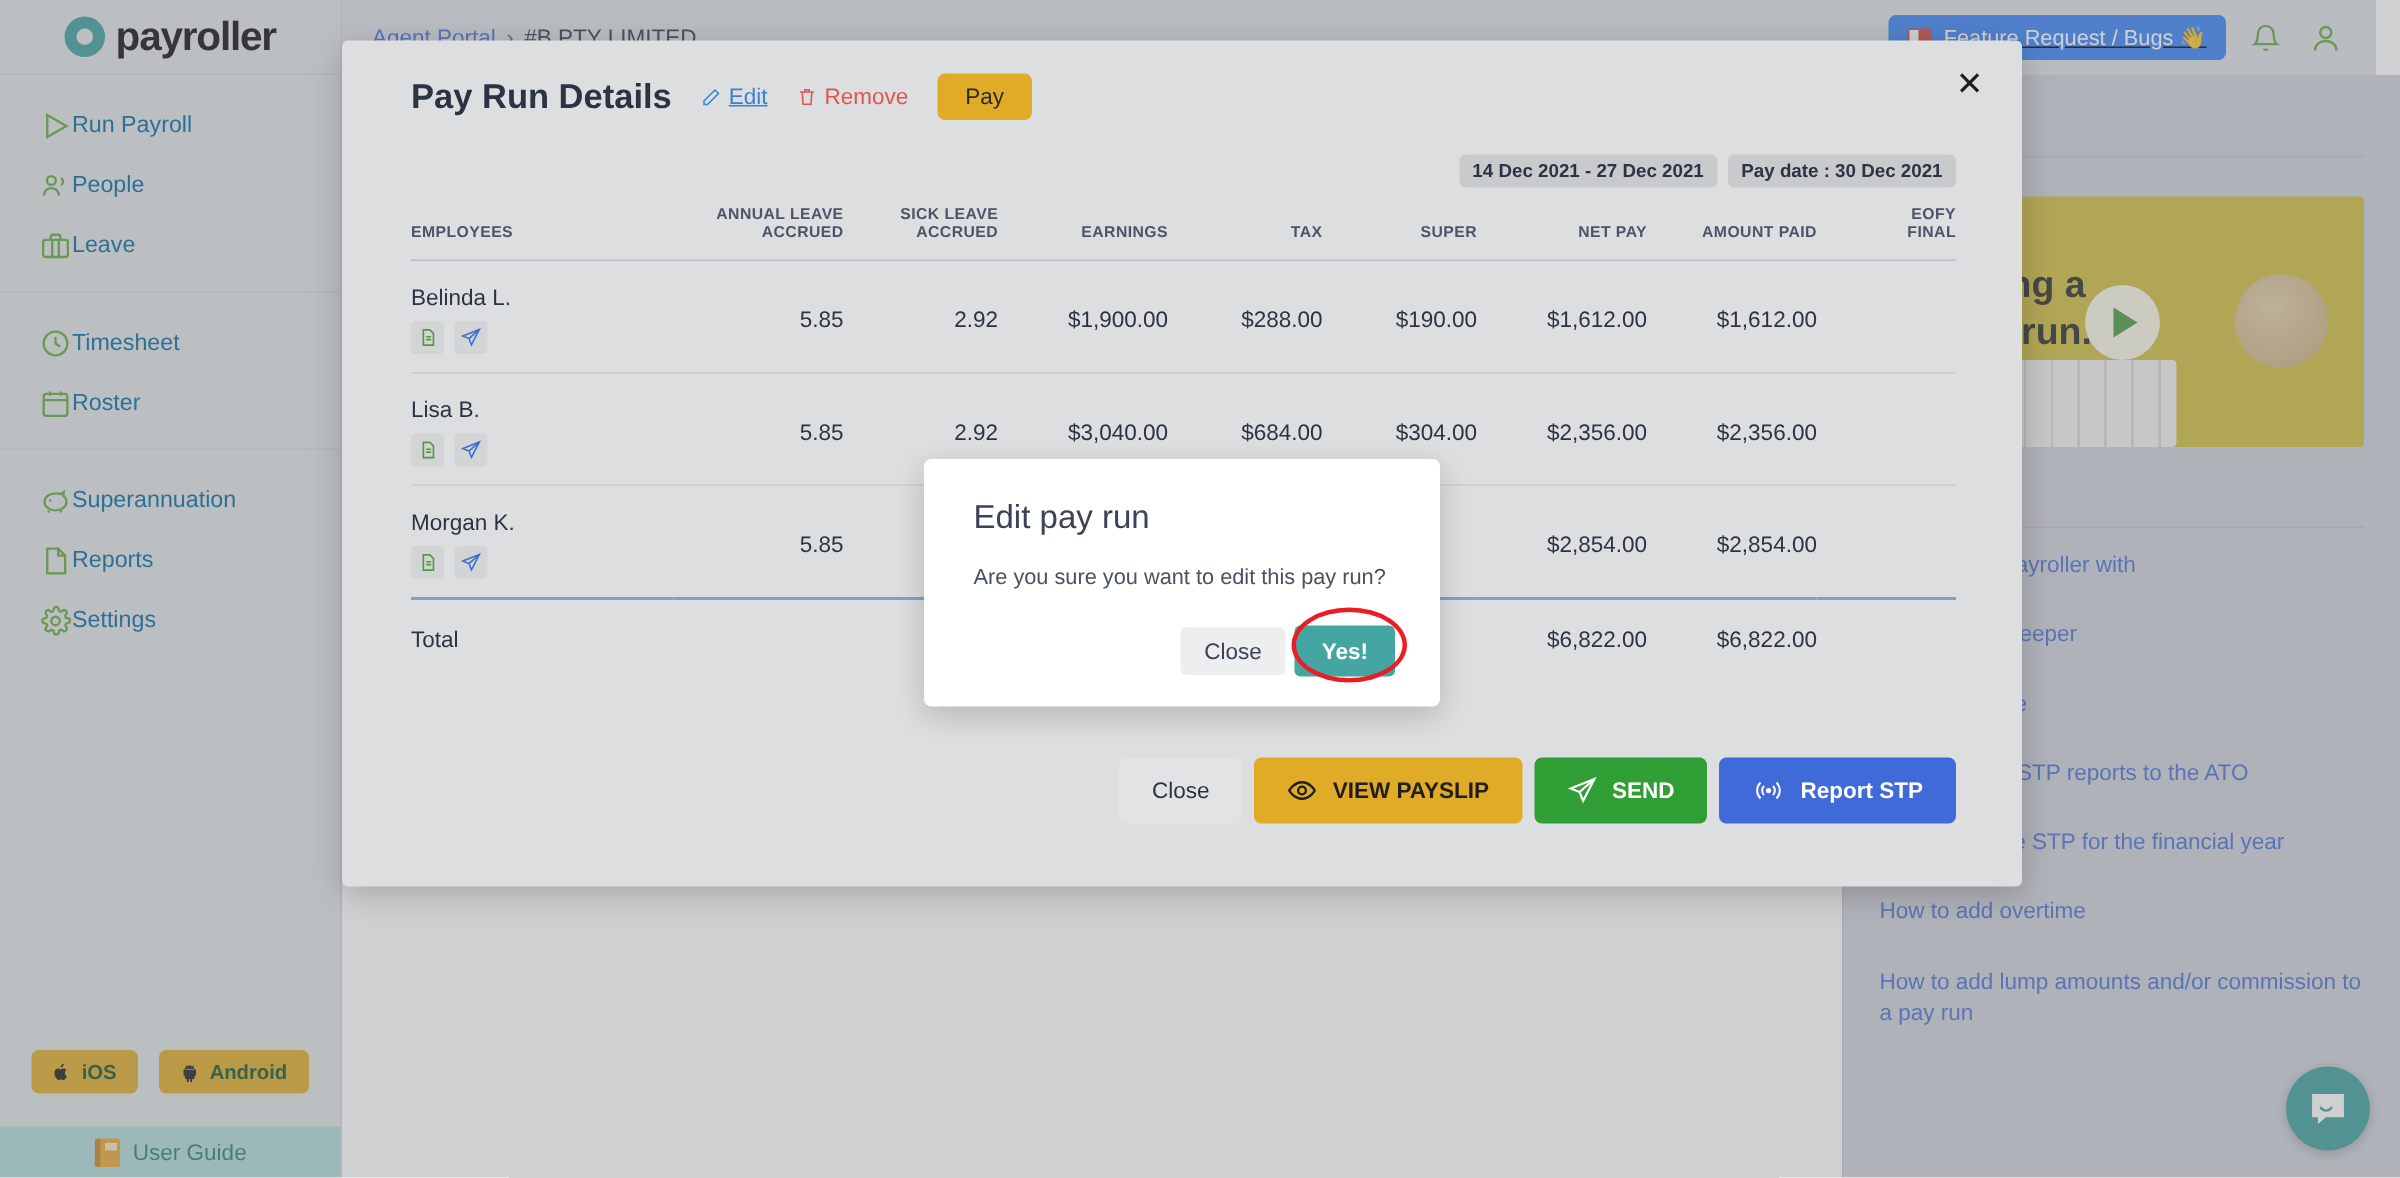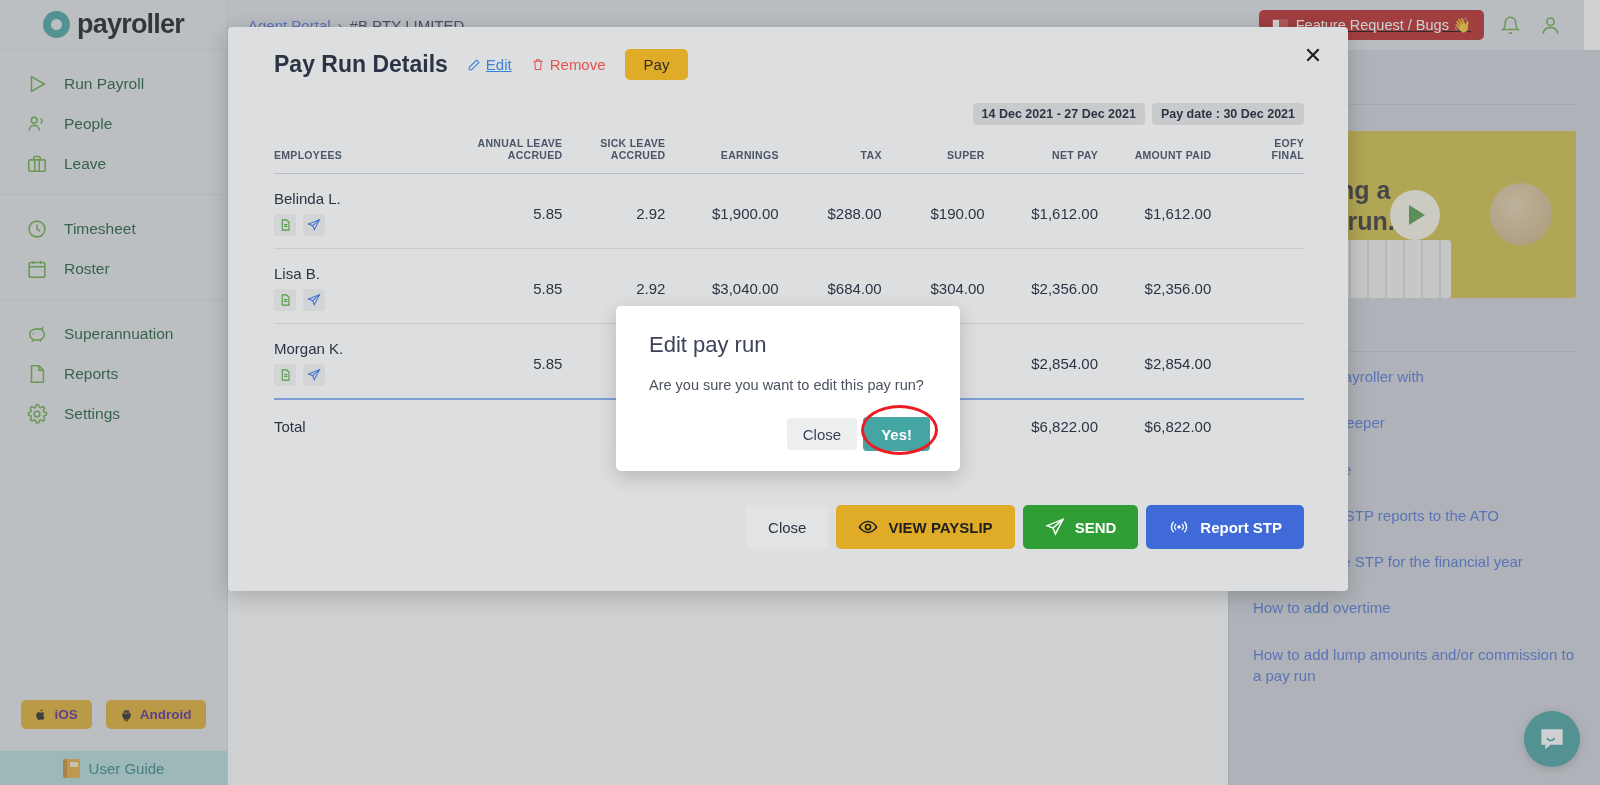--- a/index.html
+++ b/index.html
@@ -28,32 +28,32 @@
   }
   .logo-mark::after {
     content:""; position:absolute; left:8px; top:8px; width:11px; height:11px;
     border-radius:50%; background:#e3e4e6;
   }
   .logo-text { font-size: 27px; font-weight: 700; color: #0f0f12; letter-spacing: -0.8px; }
 
   .nav-group { padding: 14px 0 10px 0; }
   .nav-group + .nav-group { border-top: 1px solid #d7d8da; }
   .nav-item {
-    display: flex; align-items: center; gap: 16px;
+    display: flex; align-items: center; 
     padding: 9px 0 9px 26px; cursor: pointer;
-    font-size: 15.5px; color: #14532d;
+    font-size: 15.5px; color: #0369a1;
   }
   .nav-ico { width: 22px; height: 22px; flex: 0 0 22px; display:block; }
 
   .store-row {
     margin-top: auto; display: flex; gap: 14px; justify-content: center;
     padding: 0 0 22px 0;
   }
   .store-btn {
-    background: #e0ab26; color: #4c1d95; border: none; border-radius: 5px;
+    background: #e0ab26; color: #14532d; border: none; border-radius: 5px;
     height: 29px; padding: 0 14px; font-size: 13.5px; font-weight: 600;
     display: flex; align-items: center; gap: 7px; cursor: pointer;
     font-family: "Liberation Sans", sans-serif;
   }
   .user-guide {
     height: 34px; background: #b3d9d7; display:flex; align-items:center;
     justify-content:center; gap:9px; cursor:pointer;
     font-size:15px; color:#2f7e7b; font-weight:500;
   }
   .ug-book {
@@ -71,21 +71,21 @@
   .crumb-link { color: #4a6fd4; cursor: pointer; }
   .crumb-sep { color:#5a6475; }
   .crumb-cur { color:#2d3a4a; }
   .top-right { margin-left: auto; display: flex; align-items: center; gap: 12px; }
   .btn-community {
     border: 1px solid #7dbf8a; color: #4a9a5c; background: transparent;
     border-radius: 5px; height: 30px; padding: 0 13px; font-size: 14.5px;
     cursor: pointer; font-family: "Liberation Sans", sans-serif;
   }
   .btn-feature {
-    background: #b91c1c; color: #fff; border: none; border-radius: 5px;
+    background: #3b82f6; color: #fff; border: none; border-radius: 5px;
     height: 30px; padding: 0 13px; font-size: 14.5px; cursor: pointer;
     display:flex; align-items:center; gap:8px;
     font-family: "Liberation Sans", sans-serif;
   }
   .flag-ico{width:16px;height:12px;background:#cf4747;border-radius:2px;position:relative;display:inline-block;}
   .flag-ico::after{content:"";position:absolute;left:1px;top:1px;width:6px;height:10px;background:#fff;}
   .ico-btn{width:28px;height:28px;display:flex;align-items:center;justify-content:center;cursor:pointer;}
 
   
   .helppanel {

